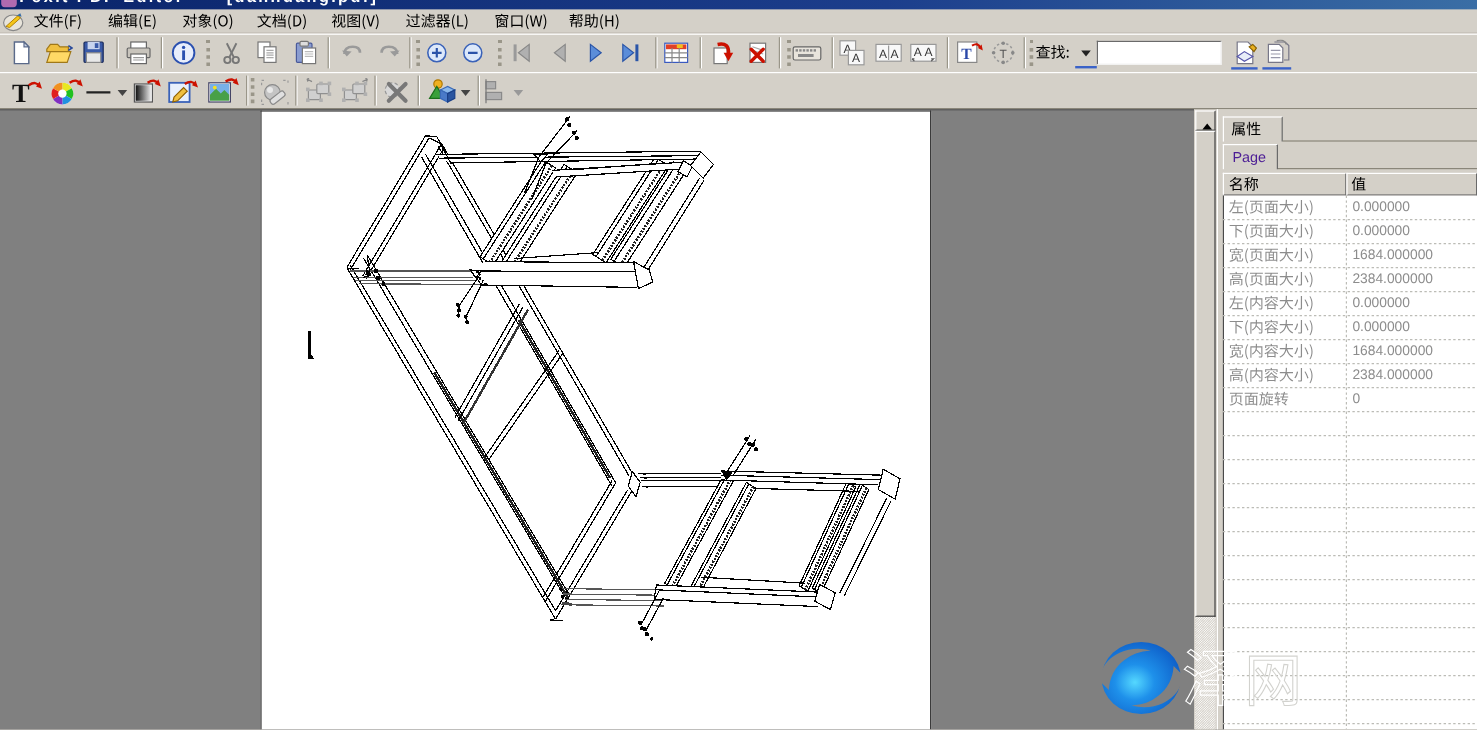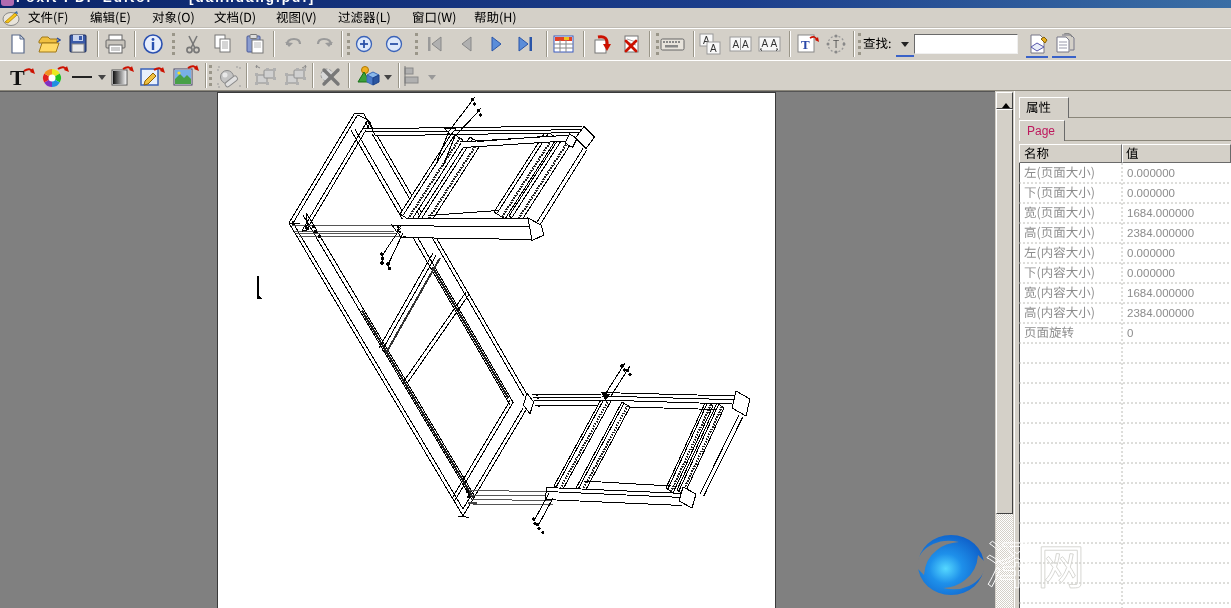--- a/index.html
+++ b/index.html
@@ -439,21 +439,21 @@
     <div class="abs" style="left:217px;top:92px;width:559px;height:516px;background:#fff;border-left:1px solid #3a3a3a;border-right:1px solid #3a3a3a;border-top:1px solid #3a3a3a"></div>
     <div class="abs" style="left:1014px;top:91px;width:217px;height:517px;background:#d4d0c8;border-left:1px solid #fff"></div>
     <div class="abs" style="left:1019px;top:97px;width:50px;height:21px;background:#d4d0c8;border:1px solid #fff;border-right:1px solid #6a6a6a;border-bottom:none"></div>
     <div class="abs" style="left:1069px;top:117px;width:162px;height:1px;background:#8a867a"></div>
     <svg style="position:absolute;left:1026px;top:101px;" width="29" height="16.5">
       <use href="#g25" transform="translate(0,11) scale(0.0125,-0.0125)" fill="#000"></use>
       <use href="#g28" transform="translate(12.5,11) scale(0.0125,-0.0125)" fill="#000"></use>
     </svg>
     <div class="abs" style="left:1019px;top:120px;width:46px;height:21px;background:#d4d0c8;border:1px solid #fff;border-right:1px solid #6a6a6a;border-bottom:none"></div>
     <div class="abs" style="left:1065px;top:140px;width:166px;height:1px;background:#8a867a"></div>
-    <div class="abs" style="left:1027px;top:124px;font-size:12px;color:#be185d">Page</div>
+    <div class="abs" style="left:1027px;top:124px;font-size:12px;color:#4c1d95">Page</div>
     <div class="abs" style="left:1019px;top:144px;width:103px;height:19px;background:#d4d0c8;border-top:1px solid #fff;border-left:1px solid #fff;border-right:1px solid #6a6a6a;border-bottom:1px solid #6a6a6a"></div>
     <div class="abs" style="left:1122px;top:144px;width:109px;height:19px;background:#d4d0c8;border-top:1px solid #fff;border-left:1px solid #fff;border-right:1px solid #6a6a6a;border-bottom:1px solid #6a6a6a"></div>
     <svg style="position:absolute;left:1024px;top:147px;" width="29" height="16.5">
       <use href="#g17" transform="translate(0,11) scale(0.0125,-0.0125)" fill="#000"></use>
       <use href="#g36" transform="translate(12.5,11) scale(0.0125,-0.0125)" fill="#000"></use>
     </svg>
     <svg style="position:absolute;left:1126px;top:147px;" width="16.5" height="16.5">
       <use href="#g13" transform="translate(0,11) scale(0.0125,-0.0125)" fill="#000"></use>
     </svg>
     <div class="abs" style="left:1019px;top:163px;width:212px;height:445px;background:#fff;border-left:1px solid #4a4a4a"></div>

